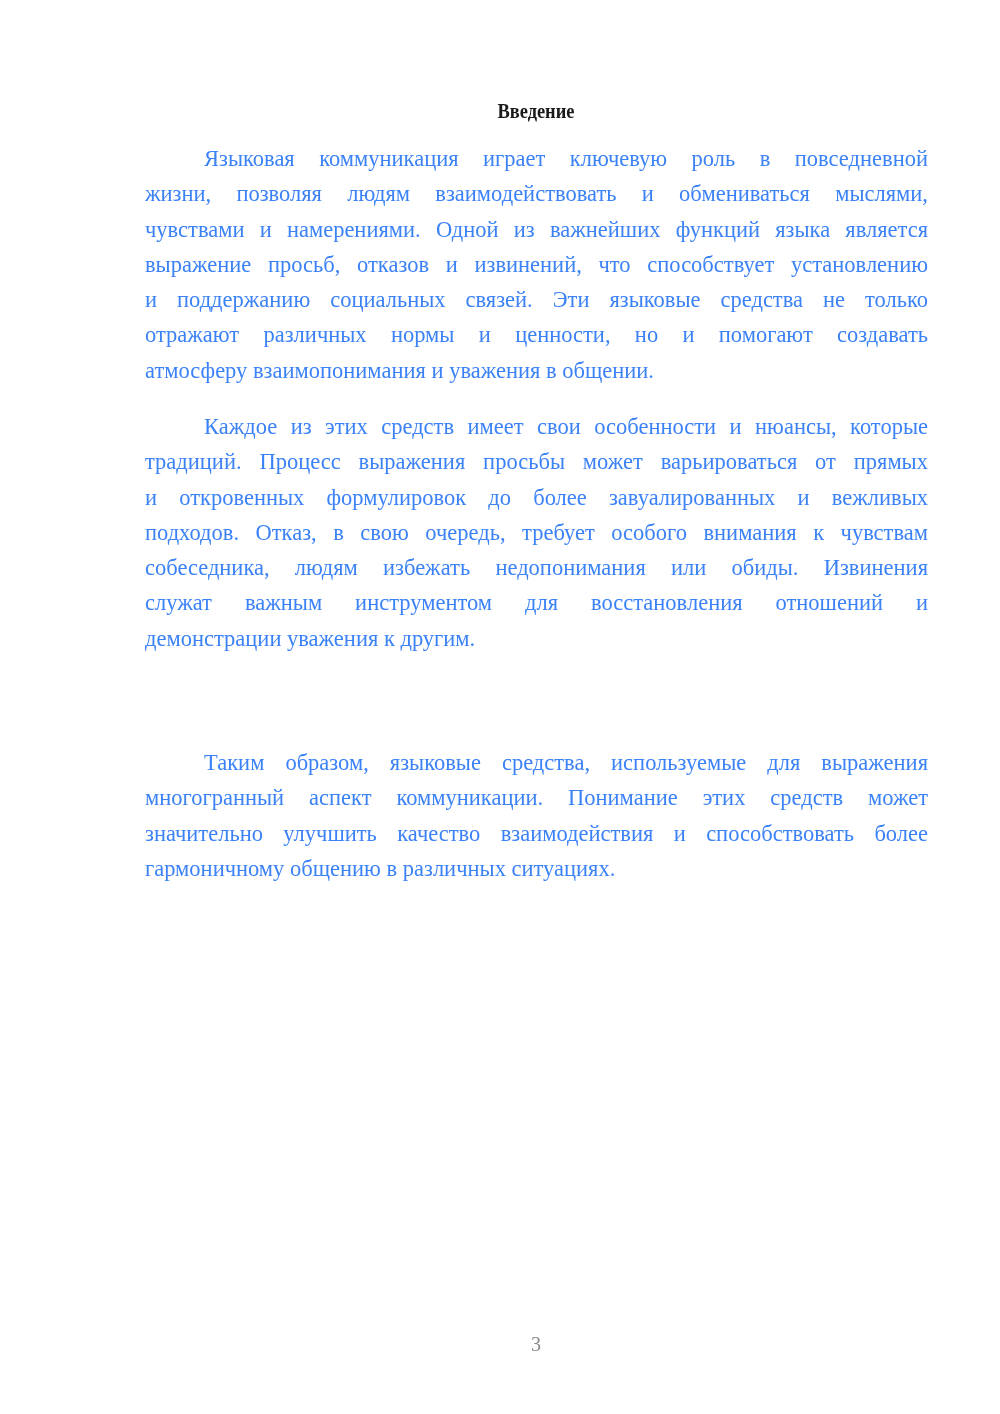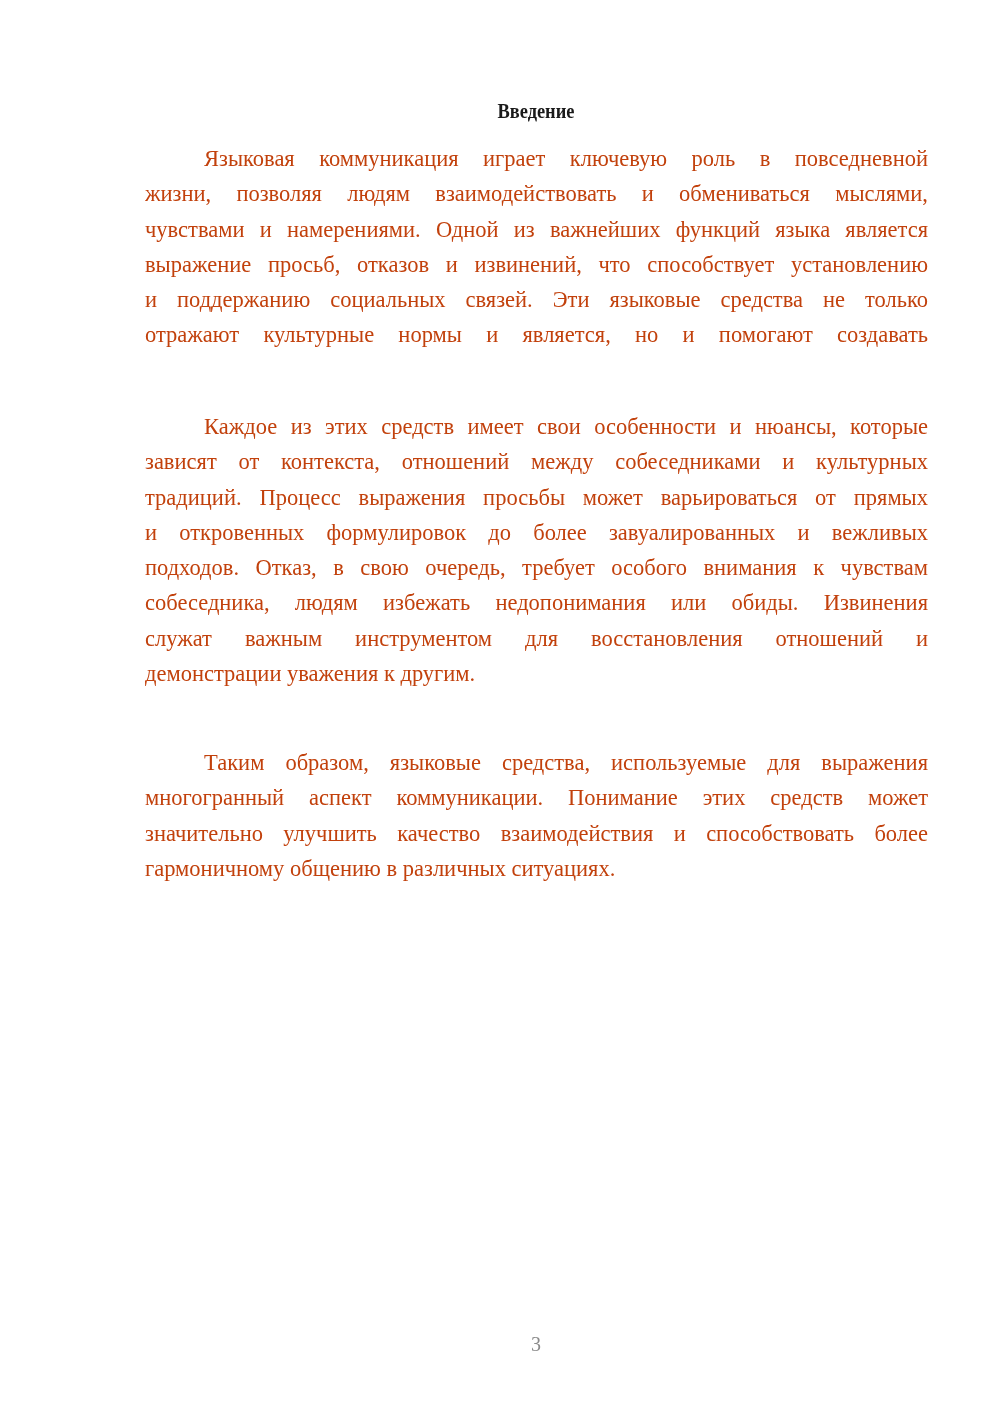--- a/index.html
+++ b/index.html
@@ -34,21 +34,21 @@
       transform: scaleX(0.92);
       transform-origin: 536px 0;
     }
     .body-text {
       position: absolute;
       left: 145px;
       width: 783px;
       font-family: "Liberation Serif", "DejaVu Serif", serif;
       font-size: 22.5px;
       line-height: 35.3px;
-      color: #c2410c;
+      color: #3b82f6;
       text-align: justify;
     }
     #p1 { top: 141px; }
     #p2 { top: 409px; }
     #p3 { top: 713px; margin-top: 32px; }
     .line-wrap {
       display: block;
       width: 783px;
       text-align: justify;
       text-align-last: justify;
@@ -77,26 +77,26 @@
 <div class="page">
 
   <div class="title">Введение</div>
 
   <div class="body-text" id="p1">
     <div class="line-wrap first"><span>Языковая коммуникация играет ключевую роль в повседневной</span></div>
     <div class="line-wrap"><span>жизни, позволяя людям взаимодействовать и обмениваться мыслями,</span></div>
     <div class="line-wrap"><span>чувствами и намерениями. Одной из важнейших функций языка является</span></div>
     <div class="line-wrap"><span>выражение просьб, отказов и извинений, что способствует установлению</span></div>
     <div class="line-wrap"><span>и поддержанию социальных связей. Эти языковые средства не только</span></div>
-    <div class="line-wrap"><span>отражают культурные нормы и является, но и помогают создавать</span></div>
+    <div class="line-wrap"><span>отражают различных нормы и ценности, но и помогают создавать</span></div>
+    <div class="line-wrap last"><span>атмосферу взаимопонимания и уважения в общении.</span></div>
   </div>
 
   <div class="body-text" id="p2">
     <div class="line-wrap first"><span>Каждое из этих средств имеет свои особенности и нюансы, которые</span></div>
-    <div class="line-wrap"><span>зависят от контекста, отношений между собеседниками и культурных</span></div>
     <div class="line-wrap"><span>традиций. Процесс выражения просьбы может варьироваться от прямых</span></div>
     <div class="line-wrap"><span>и откровенных формулировок до более завуалированных и вежливых</span></div>
     <div class="line-wrap"><span>подходов. Отказ, в свою очередь, требует особого внимания к чувствам</span></div>
     <div class="line-wrap"><span>собеседника, людям избежать недопонимания или обиды. Извинения</span></div>
     <div class="line-wrap"><span>служат важным инструментом для восстановления отношений и</span></div>
     <div class="line-wrap last"><span>демонстрации уважения к другим.</span></div>
   </div>
 
   <div class="body-text" id="p3">
     <div class="line-wrap first"><span>Таким образом, языковые средства, используемые для выражения</span></div>

